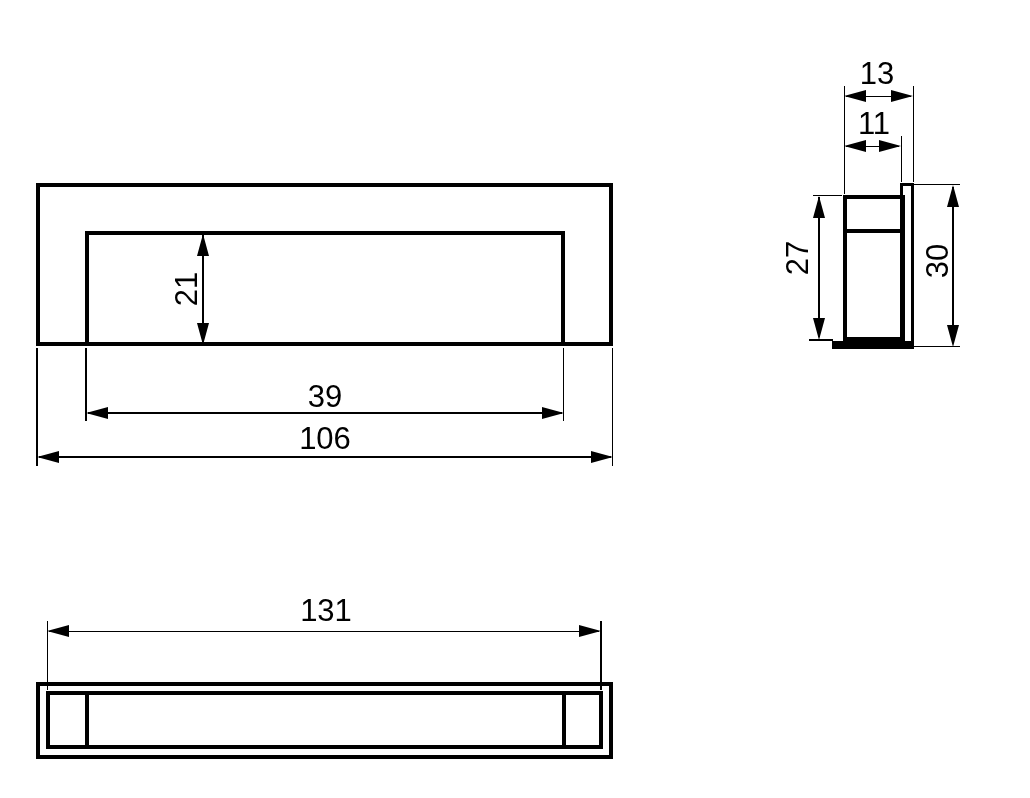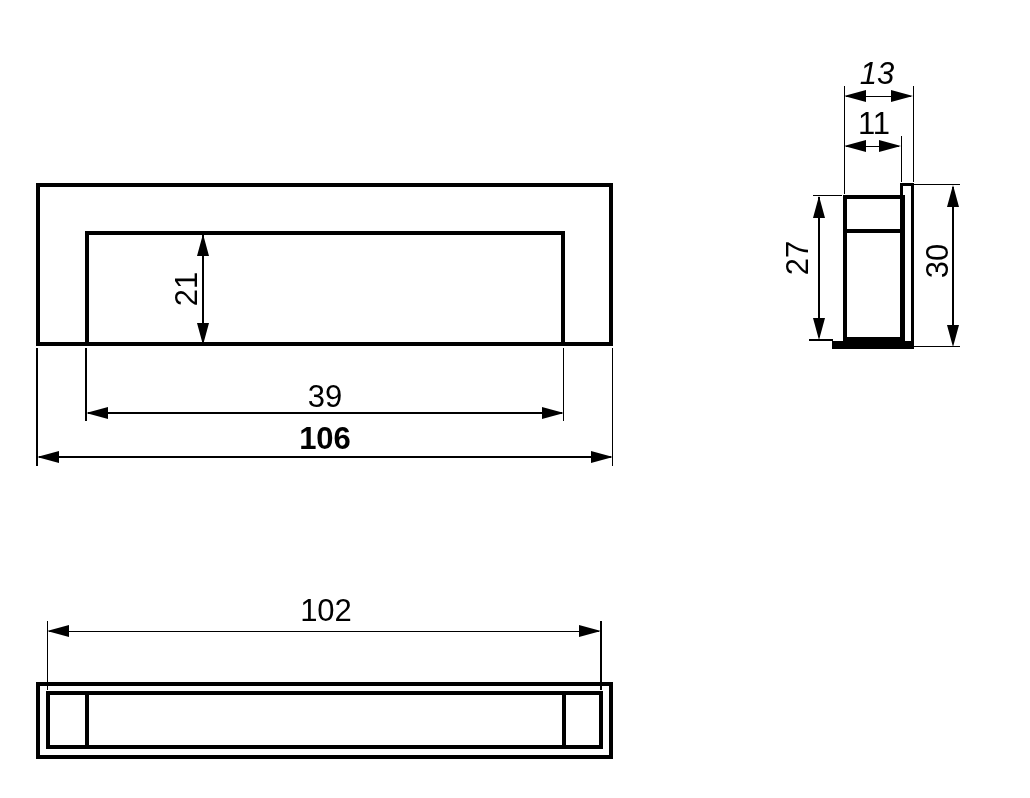--- a/index.html
+++ b/index.html
@@ -59,30 +59,30 @@
     <div class="thin" style="left:85px;    top:348px; width:1.5px; height:73px;"></div>
     <div class="thin" style="left:562.5px; top:348px; width:1.5px; height:73px;"></div>
 
     
     <div class="dim-label" style="left:325px; top:396px;">39</div>
     <div class="thin" style="left:88px; top:412px; width:474px; height:1.5px;"></div>
     <div class="ar ar-l" style="left:86px;  top:407px;"></div>
     <div class="ar ar-r" style="left:542px; top:407px;"></div>
 
     
-    <div class="dim-label" style="left:325px; top:438px;font-weight:bold;">106</div>
+    <div class="dim-label" style="left:325px; top:438px;">106</div>
     <div class="thin" style="left:39px; top:456px; width:572px; height:1.5px;"></div>
     <div class="ar ar-l" style="left:37px;  top:451px;"></div>
     <div class="ar ar-r" style="left:591px; top:451px;"></div>
   </div>
 
   
   <div class="g">
     
-    <div class="dim-label" style="left:877px; top:73px;font-style:italic;">13</div>
+    <div class="dim-label" style="left:877px; top:73px;">13</div>
     <div class="thin" style="left:846px; top:95.5px; width:65px; height:1.5px;"></div>
     <div class="ar ar-l" style="left:844px; top:90px;"></div>
     <div class="ar ar-r" style="left:891px; top:90px;"></div>
 
     
     <div class="dim-label" style="left:874px; top:123px;">11</div>
     <div class="thin" style="left:846px; top:145.5px; width:53px; height:1.5px;"></div>
     <div class="ar ar-l" style="left:844px; top:140px;"></div>
     <div class="ar ar-r" style="left:879px; top:140px;"></div>
 
@@ -110,21 +110,21 @@
     <div class="thin" style="left:912px; top:345.5px; width:48px; height:1.5px;"></div>
     <div class="thin" style="left:952.25px; top:187px; width:1.5px; height:156px;"></div>
     <div class="ar ar-u" style="left:947px; top:185px;"></div>
     <div class="ar ar-d" style="left:947px; top:325px;"></div>
     <div class="dim-label rot" style="left:937px; top:261px;">30</div>
   </div>
 
   
   <div class="g">
     
-    <div class="dim-label" style="left:326px; top:610px;">102</div>
+    <div class="dim-label" style="left:326px; top:610px;">131</div>
     <div class="thin" style="left:49px; top:630.5px; width:550px; height:1.5px;"></div>
     <div class="ar ar-l" style="left:47px;  top:625px;"></div>
     <div class="ar ar-r" style="left:579px; top:625px;"></div>
     <div class="thin" style="left:46.5px;  top:621px; width:1.5px; height:69px;"></div>
     <div class="thin" style="left:600.25px; top:621px; width:1.5px; height:69px;"></div>
 
     
     <div class="rect" style="left:36px; top:682px; width:577px; height:77px;"></div>
     <div class="rect" style="left:46px; top:691px; width:557px; height:58px;"></div>
     <div class="bar" style="left:85px;  top:691px; width:4px; height:58px;"></div>

